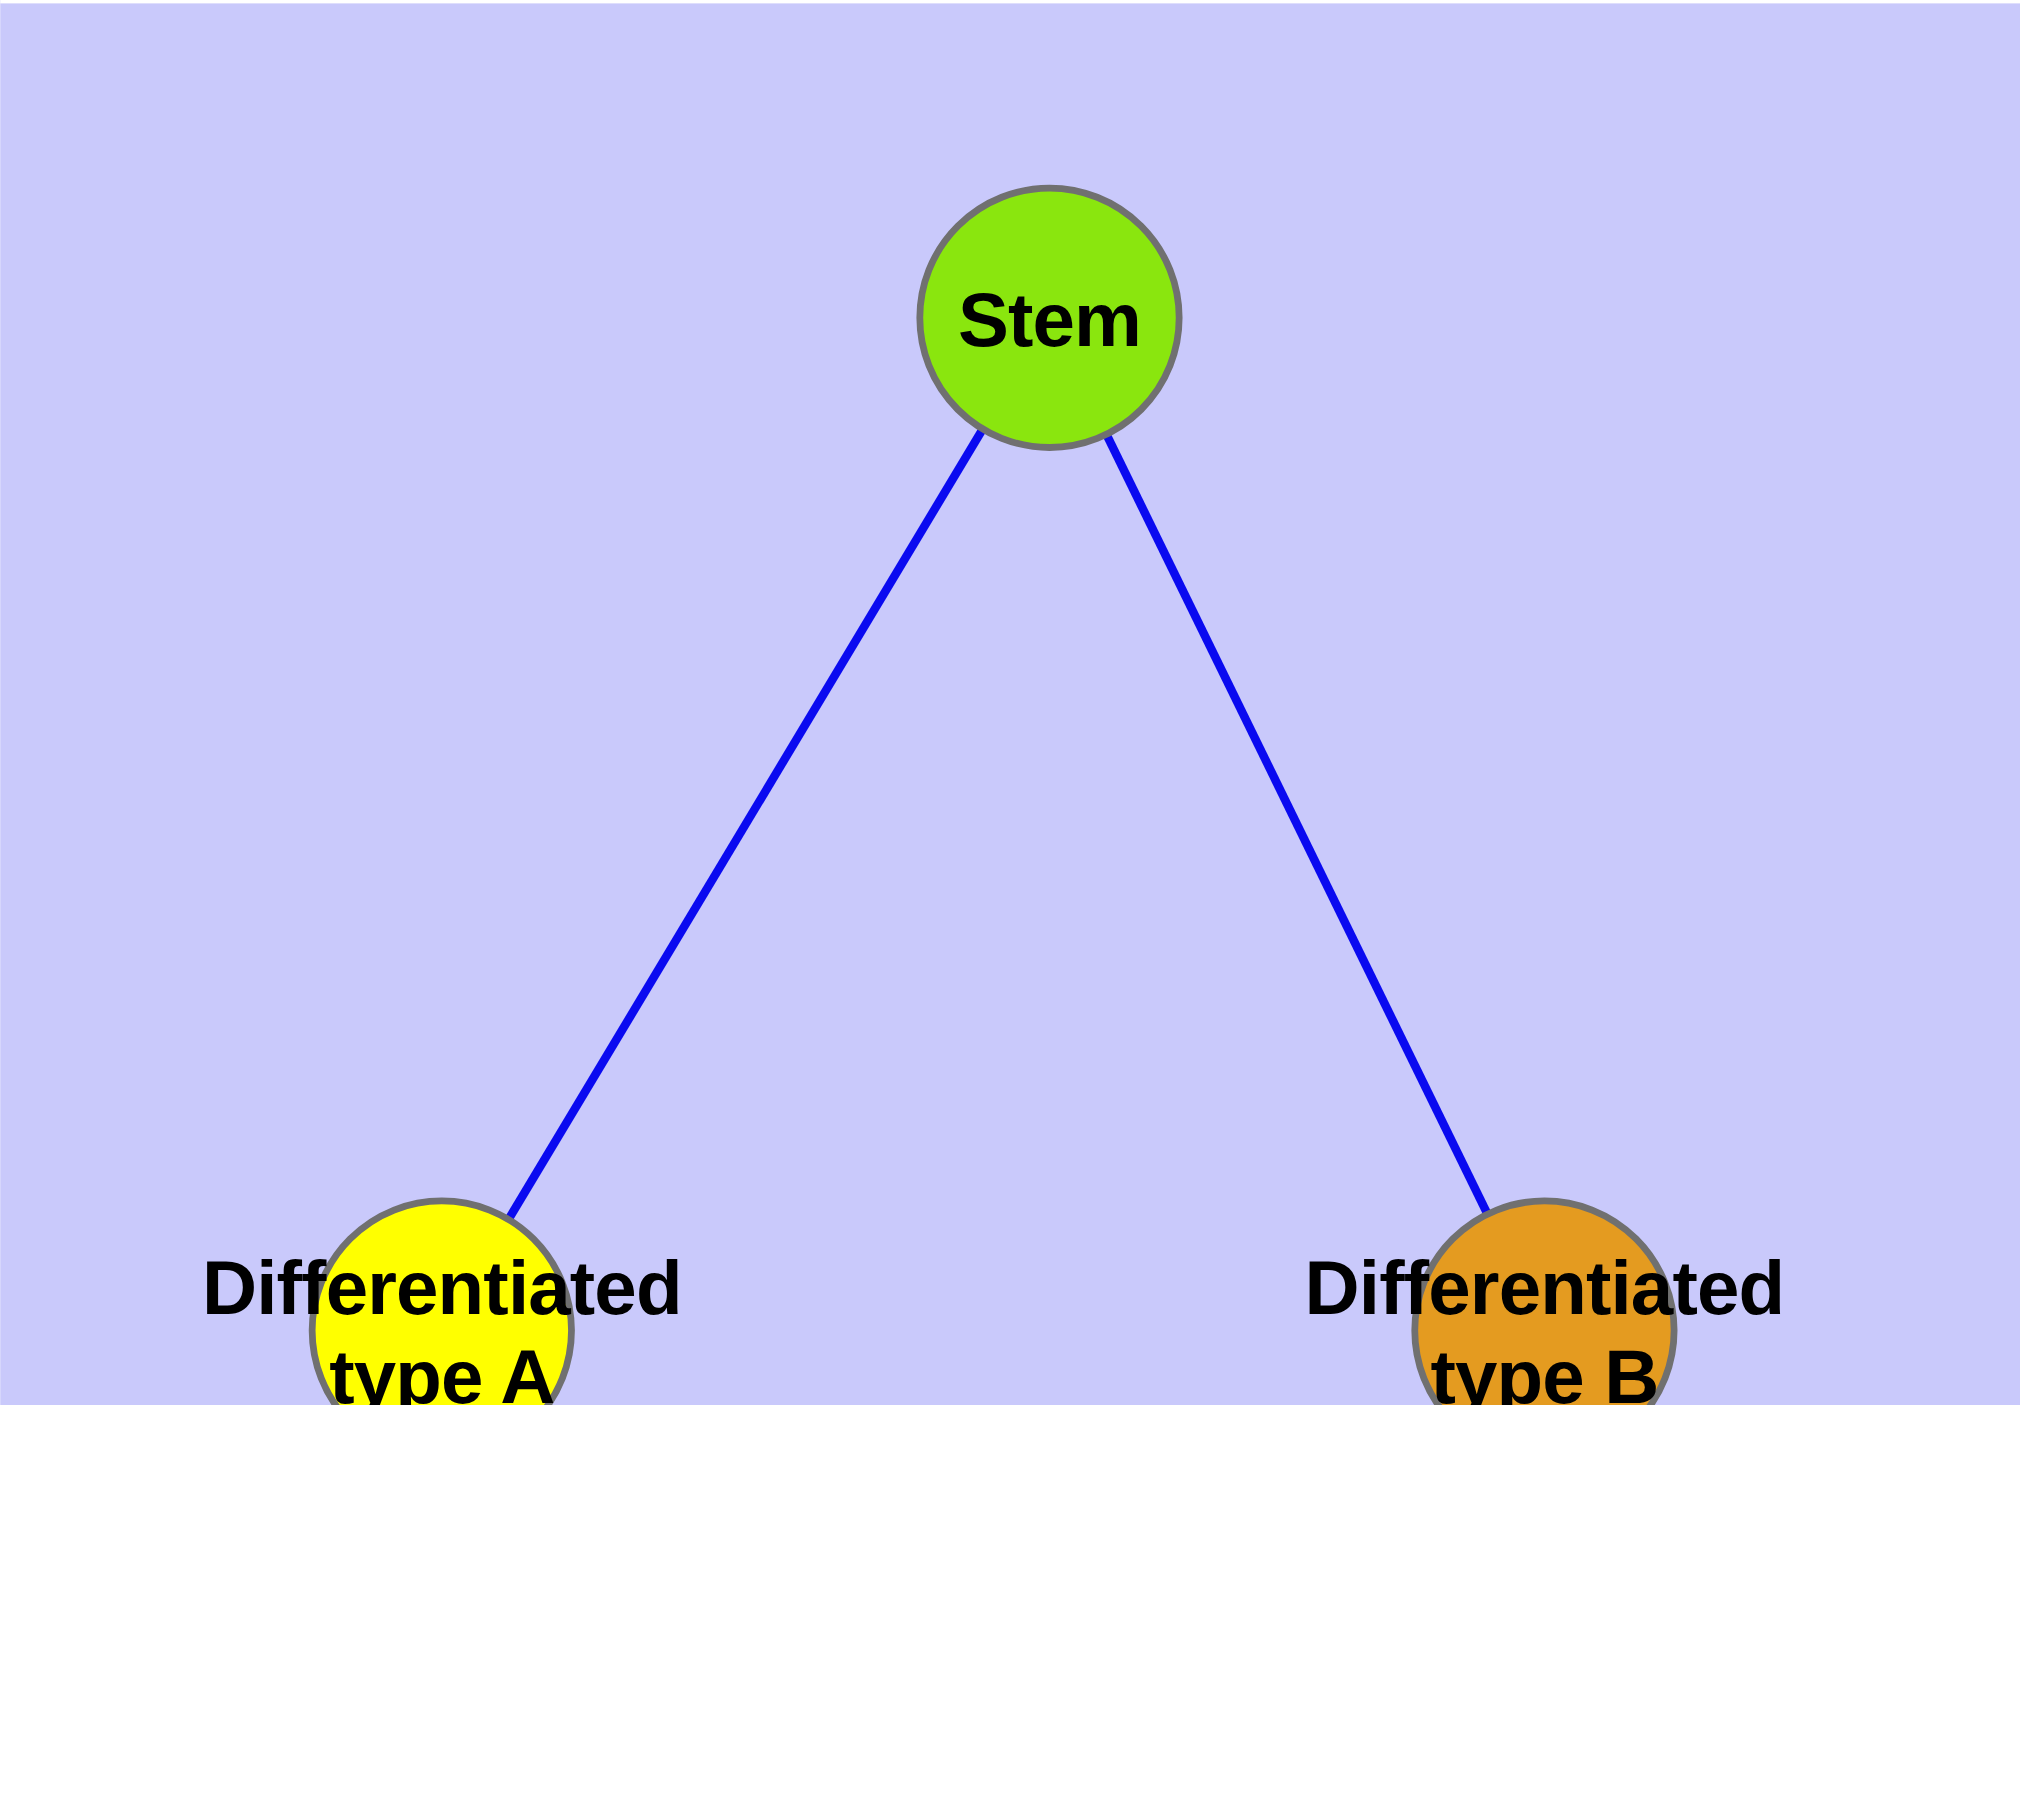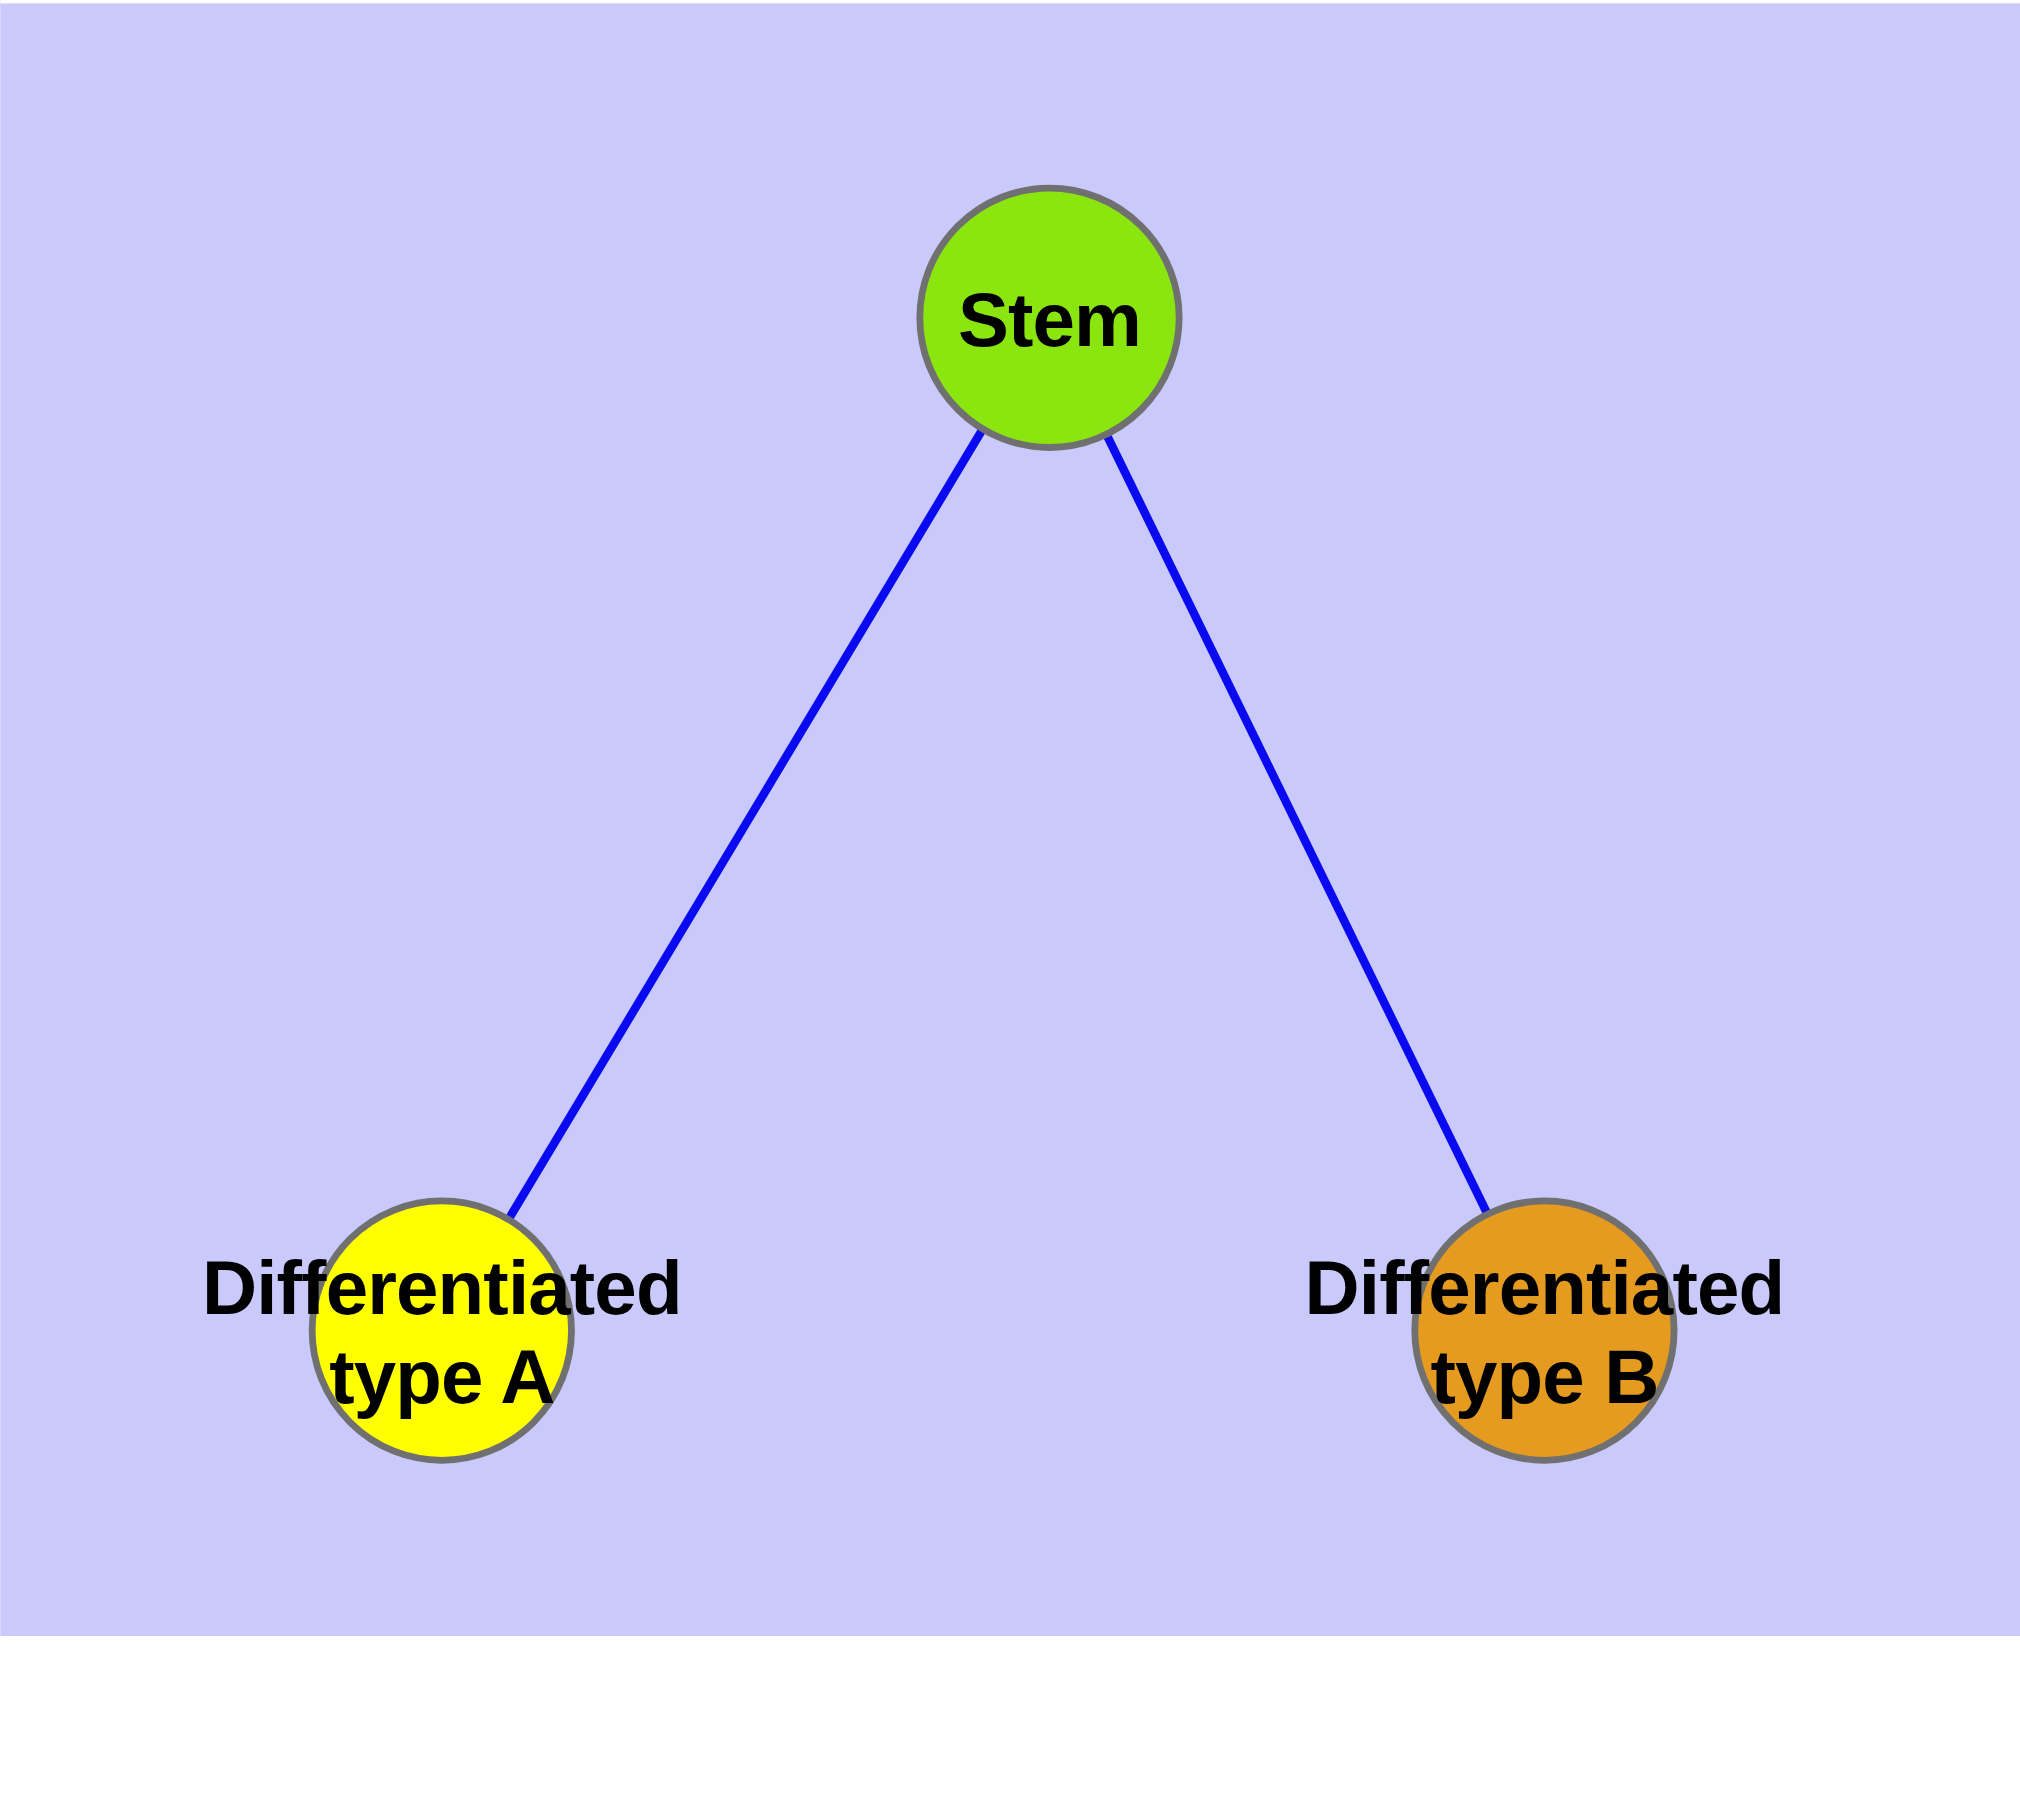--- a/index.html
+++ b/index.html
@@ -4,21 +4,21 @@
 <title>Diagram</title>
 <style>
   html, body {
     margin: 0;
     padding: 0;
     background: #ffffff;
   }
   .stage {
     position: relative;
     width: 2021px;
-    height: 1636px;
+    height: 1405px;
     overflow: hidden;
   }
   svg.graph {
     display: block;
     width: 2021px;
     height: 1812px;
   }
   text.node-label {
     font-family: "Liberation Sans", sans-serif;
     font-weight: bold;

